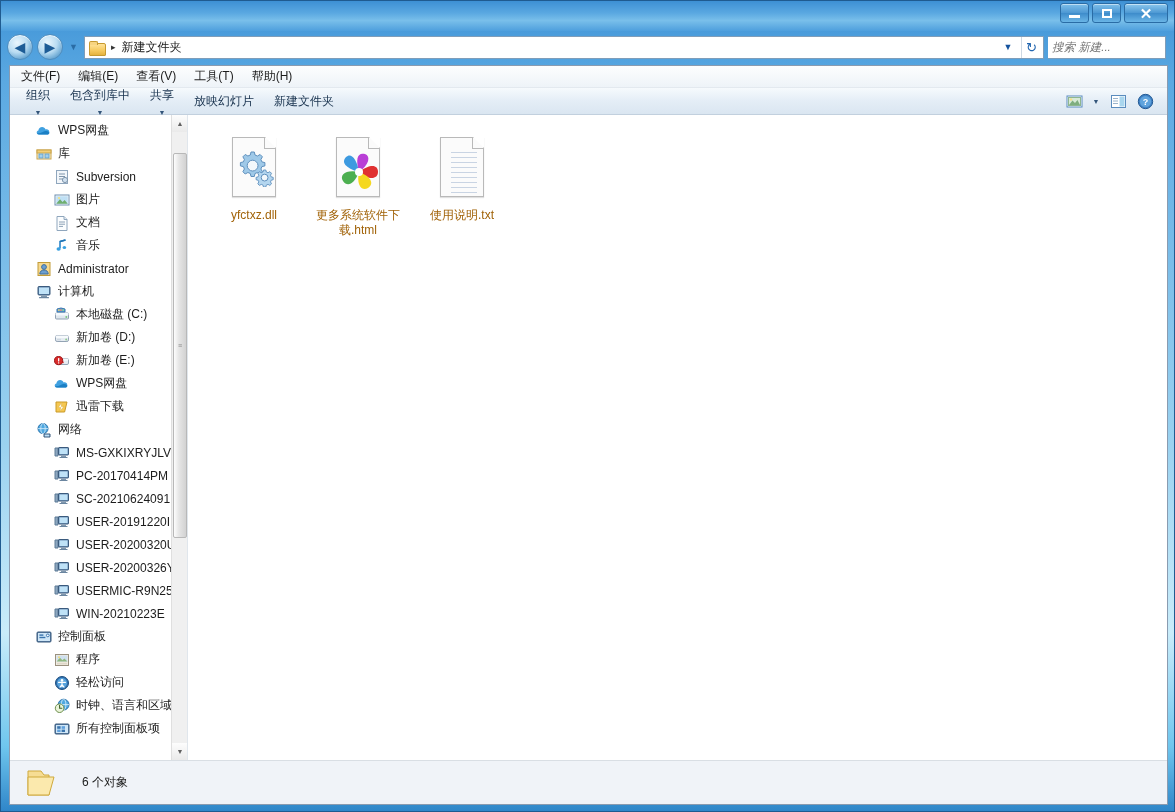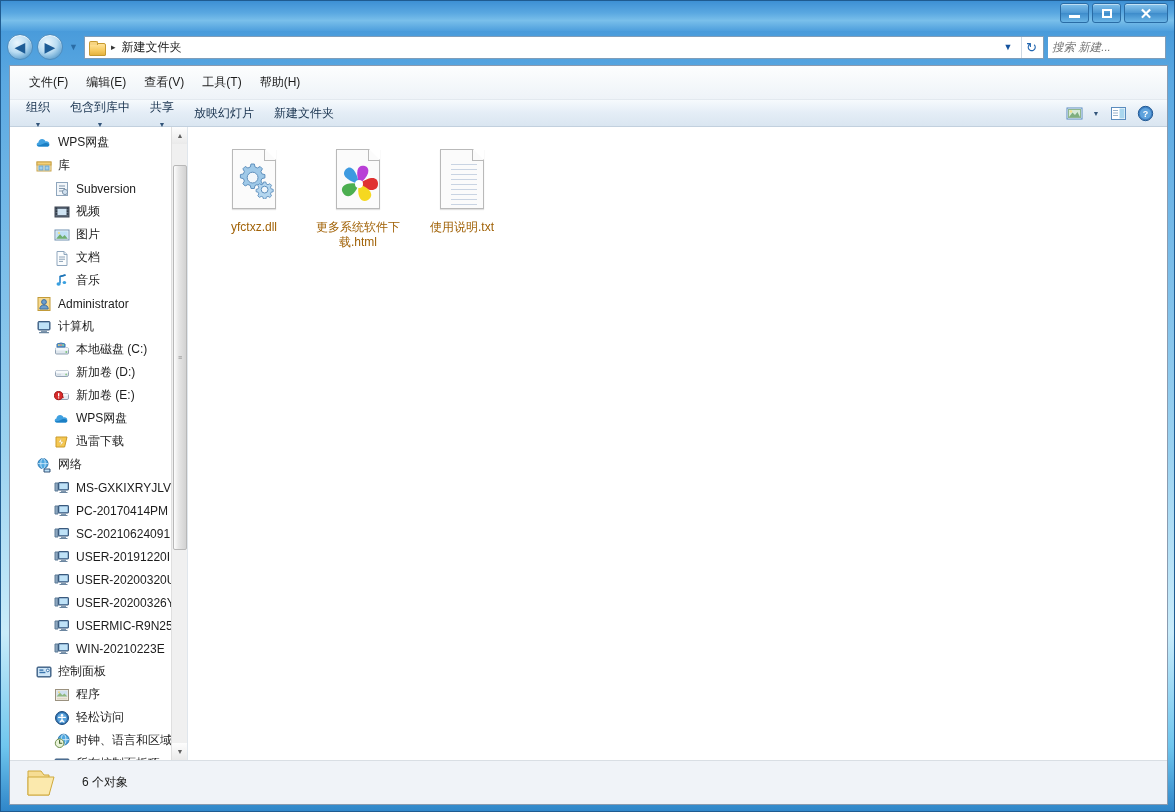--- a/index.html
+++ b/index.html
@@ -85,21 +85,21 @@
     color:#7d7d7d; font-family:"Liberation Sans",sans-serif; background:transparent;
   }
 
   
   .client {
     position:absolute; left:8px; top:64px; width:1159px; height:740px;
     background:#fff; border:1px solid #8a9bb0;
     display:flex; flex-direction:column;
   }
   .menubar {
-    height:34px; display:flex; align-items:center; gap:0px; padding-left:10px;
+    height:22px; display:flex; align-items:center; gap:0px; padding-left:2px;
     background: linear-gradient(180deg,#fdfefe 0%,#eef3f8 100%);
     border-bottom:1px solid #e3e9ef;
   }
   .menuitem {
     font-size:12px; color:#1c1c1c; padding:2px 9px; cursor:pointer;
   }
   .toolbar {
     height:27px; display:flex; align-items:center; padding:0 6px;
     background: linear-gradient(180deg,#f6fafd 0%,#e4edf6 50%,#dae6f1 100%);
     border-bottom:1px solid #c2d0de;
@@ -315,35 +315,20 @@
                   <rect x="2.5" y="1.5" width="11" height="13" fill="#f2f6fa" stroke="#8fa6bd"></rect>
                   <line x1="5" y1="5" x2="11" y2="5" stroke="#7f95ab"></line>
                   <line x1="5" y1="7.5" x2="11" y2="7.5" stroke="#7f95ab"></line>
                   <line x1="5" y1="10" x2="9" y2="10" stroke="#7f95ab"></line>
                   <circle cx="11" cy="11" r="2.6" fill="#cfe0ef" stroke="#7f95ab"></circle>
                 </svg></span>
               <span>Subversion</span>
             </div>
             <div class="nav-item lvl1">
               <span class="nav-icon"><svg width="16" height="16" viewBox="0 0 16 16">
-                  <rect x="1" y="3" width="14" height="10" fill="#5d6a7a" stroke="#3e4754"></rect>
-                  <rect x="3.5" y="5" width="9" height="6" fill="#cfe3f2"></rect>
-                  <g fill="#2e3742">
-                    <rect x="1.6" y="3.6" width="1.6" height="1.6"></rect>
-                    <rect x="1.6" y="6.4" width="1.6" height="1.6"></rect>
-                    <rect x="1.6" y="9.2" width="1.6" height="1.6"></rect>
-                    <rect x="12.8" y="3.6" width="1.6" height="1.6"></rect>
-                    <rect x="12.8" y="6.4" width="1.6" height="1.6"></rect>
-                    <rect x="12.8" y="9.2" width="1.6" height="1.6"></rect>
-                  </g>
-                </svg></span>
-              <span>视频</span>
-            </div>
-            <div class="nav-item lvl1">
-              <span class="nav-icon"><svg width="16" height="16" viewBox="0 0 16 16">
                   <rect x="1" y="3" width="14" height="10" fill="#ffffff" stroke="#6e8fb0"></rect>
                   <rect x="2.2" y="4.2" width="11.6" height="7.6" fill="#bfe0f5"></rect>
                   <path d="M2.2 11.8 L6 7.2 L8.6 10 L10.6 8 L13.8 11.8 Z" fill="#6fae6f"></path>
                   <circle cx="5" cy="6" r="1.1" fill="#f6e07d"></circle>
                 </svg></span>
               <span>图片</span>
             </div>
             <div class="nav-item lvl1">
               <span class="nav-icon"><svg width="16" height="16" viewBox="0 0 16 16">
                   <path d="M3 1.5 h7 l3 3 v11 h-10 z" fill="#fbfdfe" stroke="#8fa6bd"></path>

